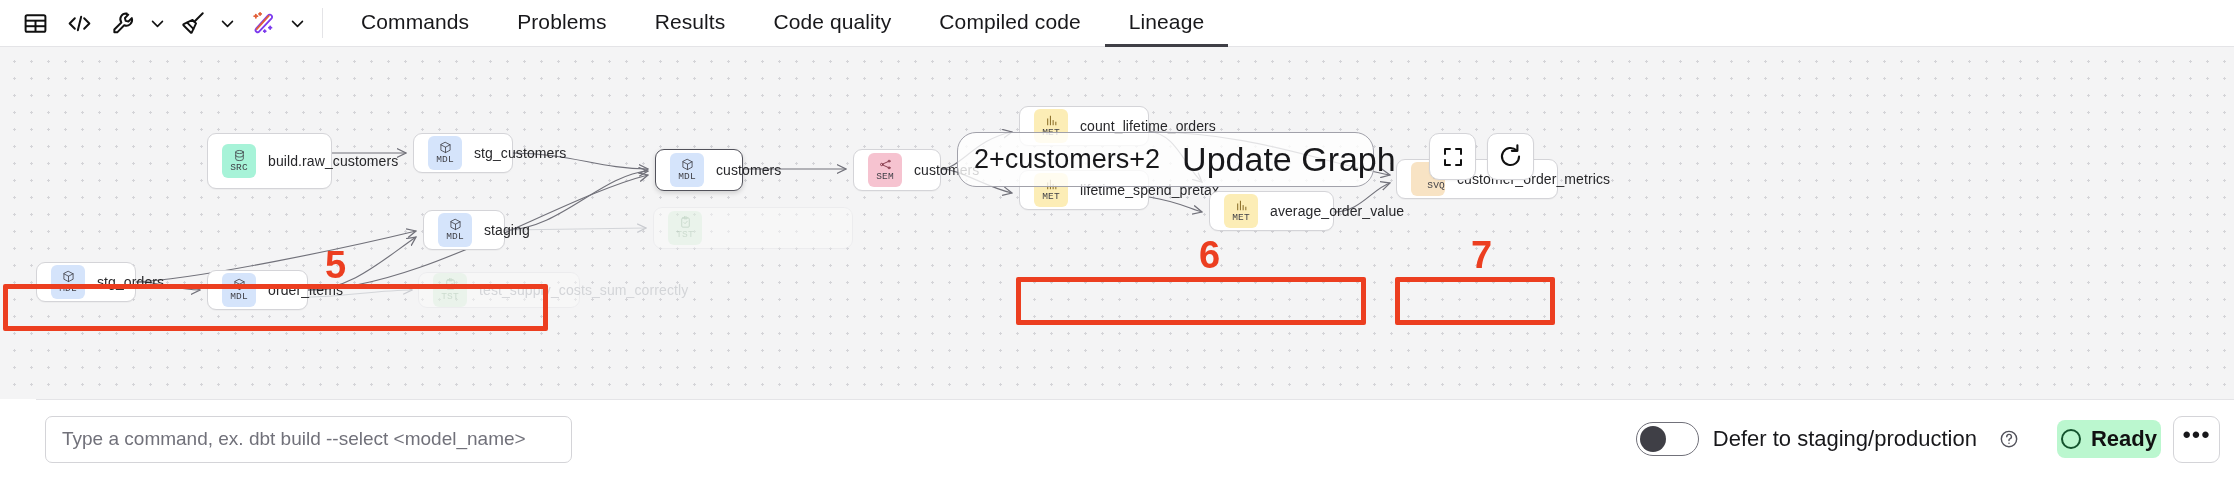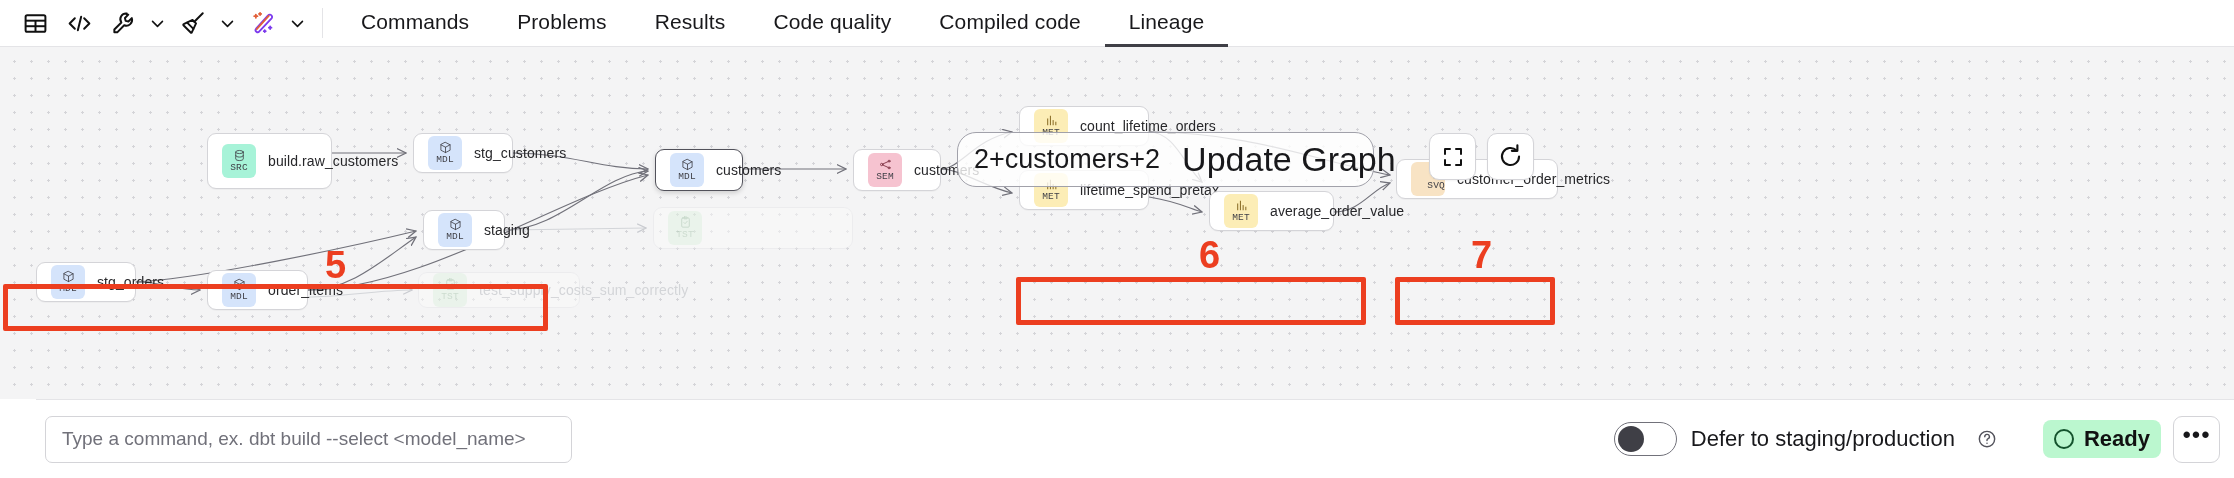--- a/index.html
+++ b/index.html
@@ -149,42 +149,42 @@
     font-size:19px;
     padding:0 16px;
     color:#18181b;
     font-family:"Liberation Sans", sans-serif;
     outline:none;
     background:#fff;
   }
   #cmd-input::placeholder { color:#71717a; }
 
   #bottom-right {
-    margin-left:auto; display:flex; gap:12px;
+    margin-left:auto; display:flex; gap:4px;
     padding-right:14px;
   }
   #defer-group { display:flex; align-items:center; gap:14px; }
   .switch {
     width:63px; height:34px; border-radius:18px;
     border:1.6px solid #71717a; background:#fff;
     display:flex; align-items:center; padding:3px;
     cursor:pointer; position:relative;
   }
   .switch .knob {
     width:26px; height:26px; border-radius:50%;
     background:#3f3f46;
   }
   #defer-label { font-size:22px; color:#18181b; white-space:nowrap; }
   #defer-help { margin-left:8px; cursor:pointer; display:flex; align-items:center; }
 
   #status-group { display:flex; align-items:center; gap:12px; margin-left:34px; }
   #ready-badge {
     background:#bbf7cf; border-radius:8px;
     display:flex; align-items:center; gap:10px;
-    padding:6px 11px; cursor:pointer;
+    padding:6px 4px; cursor:pointer;
   }
   #ready-dot {
     width:20px; height:20px; border-radius:50%;
     border:2px solid #14532d; background:transparent;
   }
   #ready-label { font-size:22px; color:#111; font-weight:bold; }
   #more-btn {
     width:47px; height:47px; border:1px solid #d4d4d8; border-radius:9px;
     background:#fff; display:flex; align-items:center; justify-content:center;
     cursor:pointer; font-size:24px; color:#18181b; letter-spacing:1px;

